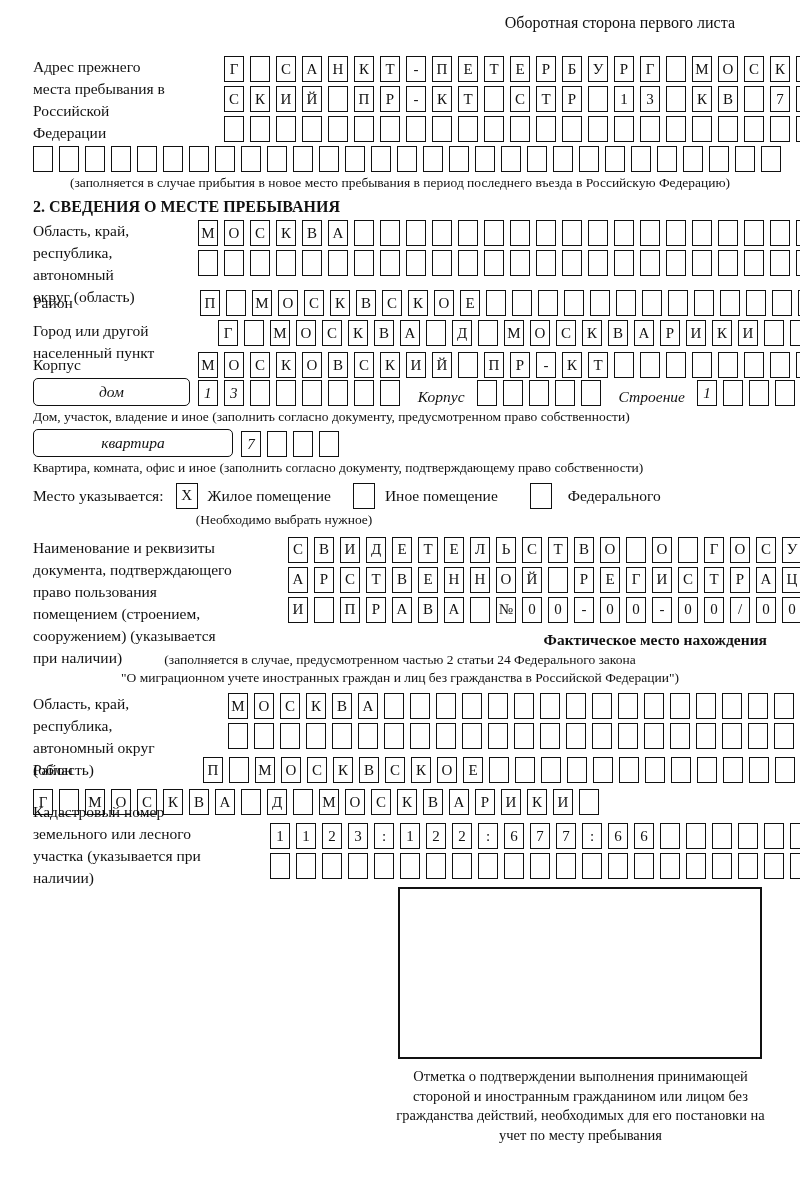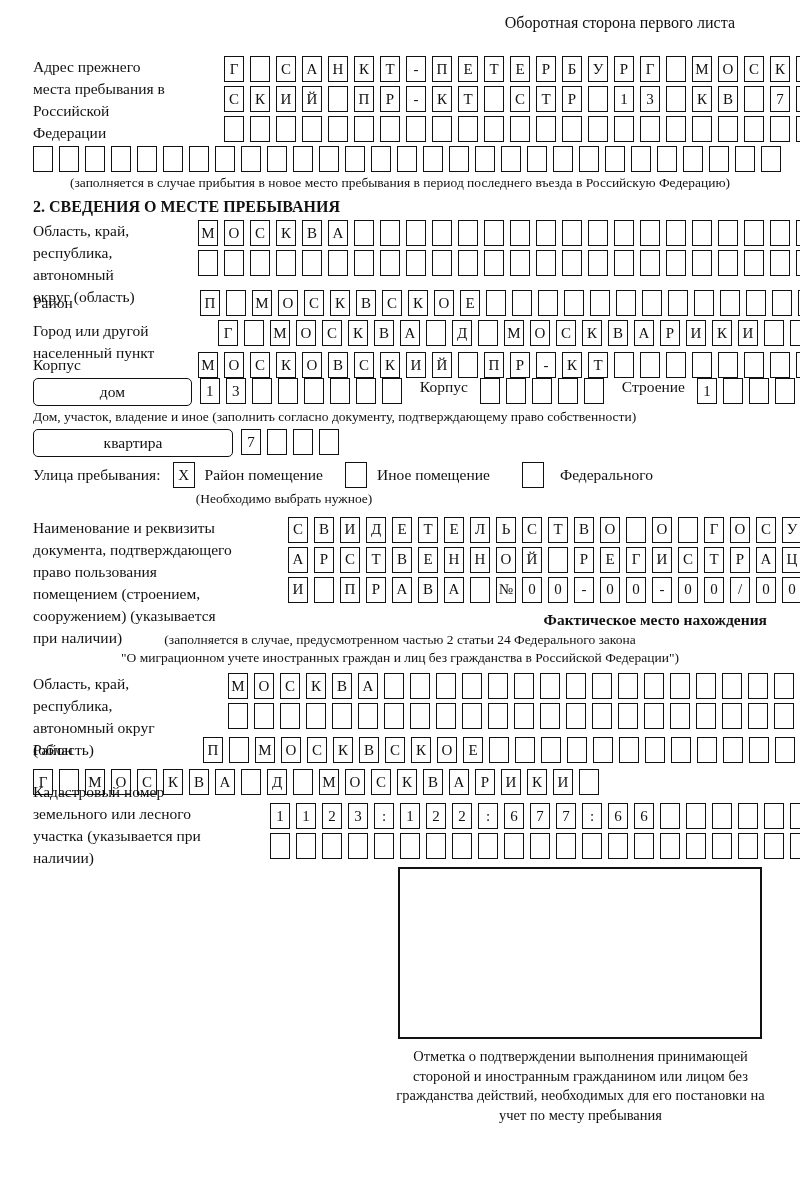--- a/index.html
+++ b/index.html
@@ -20,21 +20,21 @@
     font-size:15px; background:#fff;
   }
   .note { font-size:13.5px; line-height:1.35; margin-top:2px; }
   .center { text-align:center; }
   h2 { font-size:16px; text-align:left; margin:6px 28px 4px 0; font-weight:bold; }
   h3 { font-size:15.5px; text-align:right; margin:2px 28px 0 0; font-weight:bold; }
   .big-box {
     box-sizing:border-box; height:28px; border:1.7px solid #111; border-radius:5px;
     display:flex; align-items:center; justify-content:center; font-size:15.5px;
   }
-  .house-row { display:flex; align-items:flex-start; gap:8px; }
+  .house-row { display:flex; align-items:flex-end; gap:8px;font-style:italic; }
   .inline-label { font-size:15.5px; margin:0 4px 0 10px; }
   .stay-row { display:flex; align-items:center; font-size:15.5px; margin-top:5px; }
   .checkbox {
     box-sizing:border-box; width:22px; height:26px; border:1.7px solid #111;
     display:flex; align-items:center; justify-content:center; font-size:15px; margin:0 10px 0 12px;
   }
   .doc-field { height:92px; overflow:visible; }
   .stamp-box {
     box-sizing:border-box; width:364px; height:172px; border:2px solid #111;
     margin-left:365px; margin-top:-2px; background:#fff;
@@ -335,36 +335,37 @@
         <span class="cell"></span>
       </div>
     <span class="inline-label">Строение</span>
     <div class="cells">
         <span class="cell">1</span>
         <span class="cell"></span>
         <span class="cell"></span>
         <span class="cell"></span>
       </div>
   </div>
-  <div class="note">Дом, участок, владение и иное (заполнить согласно документу, подтверждающему право собственности)</div>
+  <div class="note">Дом, участок, владение и иное (заполнить согласно документу, предусмотренном право собственности)</div>
 
   <div class="house-row" style="margin-top:3px">
     <div class="big-box" style="width:200px">квартира</div>
     <div class="cells">
         <span class="cell">7</span>
         <span class="cell"></span>
         <span class="cell"></span>
         <span class="cell"></span>
       </div>
   </div>
+  <div class="note">Квартира, комната, офис и иное (заполнить согласно документу, подтверждающему право собственности)</div>
 
   <div class="stay-row">
-    <span>Улица пребывания:</span>
+    <span>Место указывается:</span>
     <span class="checkbox">X</span>
-    <span>Район помещение</span>
+    <span>Жилое помещение</span>
     <span class="checkbox" style="margin-left:22px"></span>
     <span>Иное помещение</span>
     <span class="checkbox" style="margin-left:32px; margin-right:16px"></span>
     <span>Федерального</span>
   </div>
   <div class="note center" style="margin-right:260px">(Необходимо выбрать нужное)</div>
 
   <section class="field doc-field" style="margin-top:8px">
     <div class="label" style="width:207px">Наименование и реквизиты документа, подтверждающего право пользования помещением (строением, сооружением) (указывается при наличии)</div>
     <div class="rows">

